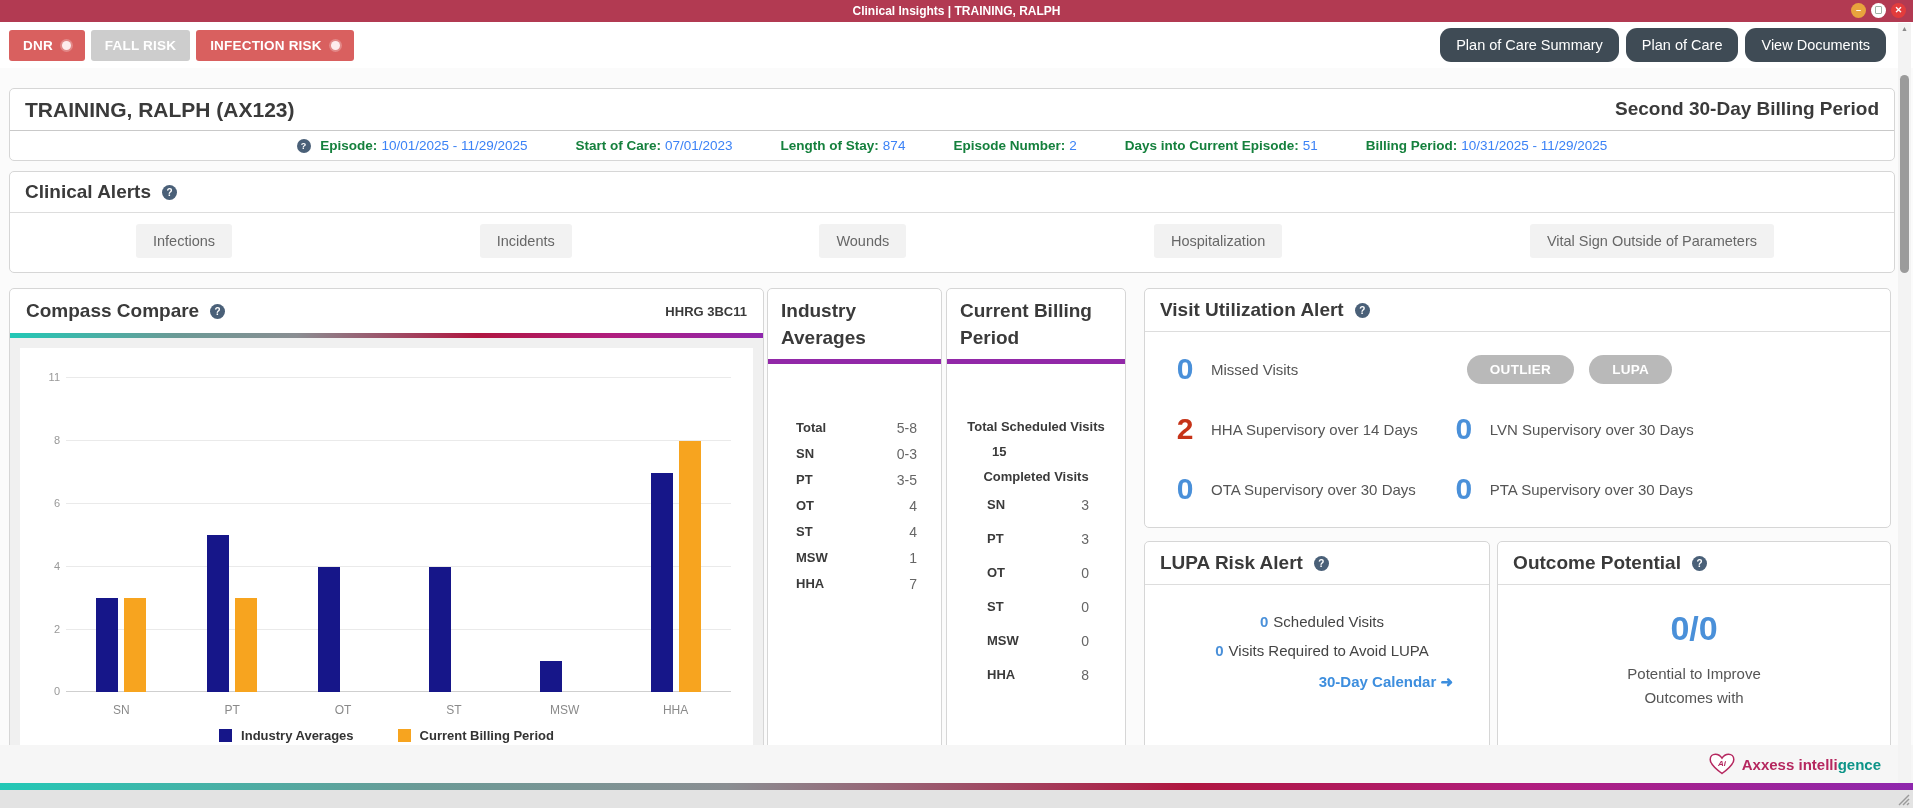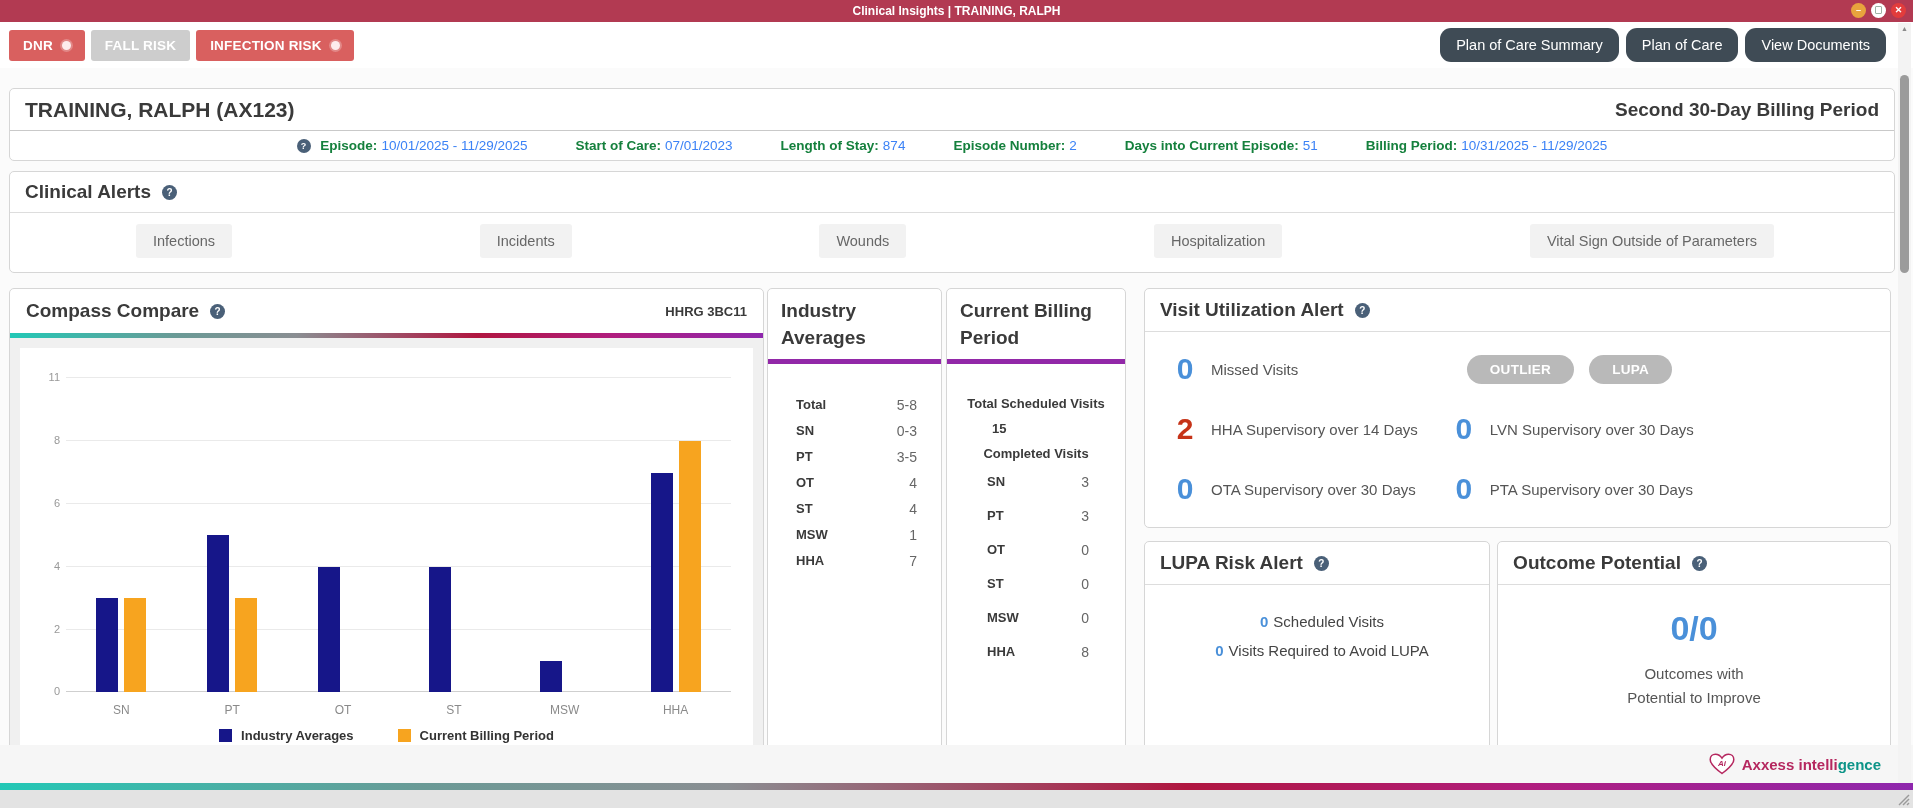--- a/index.html
+++ b/index.html
@@ -24,21 +24,21 @@
   .risk-dot { width:9px; height:9px; border-radius:50%; background:#fdecec; box-shadow:0 0 0 2px rgba(255,255,255,.25); }
   .action-group { display:flex; gap:7px; margin-right:18px; }
   .action-btn { height:34px; background:#3f4b55; border:none; border-radius:11px; color:#fff; font-family:"Liberation Sans",sans-serif; font-size:14.5px; padding:0 16px; }
 
   
   .card { background:#fff; border:1px solid #d6d6d6; border-radius:5px; }
   .help-icon { display:inline-flex; width:15px; height:15px; border-radius:50%; background:#4a6078; color:#fff; font-size:10px; font-weight:bold; align-items:center; justify-content:center; vertical-align:middle; }
 
   
   .patient-card { margin:20px 18px 0 9px; }
-  .patient-top { display:flex; justify-content:space-between; align-items:center; padding:9px 15px 8px; }
+  .patient-top { display:flex; justify-content:space-between; align-items:flex-start; padding:9px 15px 8px; }
   .patient-name { font-size:21px; font-weight:bold; color:#3a3a3a; }
   .billing-period { font-size:19px; font-weight:bold; color:#3a3a3a; }
   .patient-details { border-top:1px solid #c9c9c9; padding:7px 14px; display:flex; justify-content:center; gap:48px; font-size:13.5px; align-items:center; }
   .detail b { color:#15803d; } .detail span.val { color:#3b82f6; margin-left:4px; }
   .detail .help-icon { width:14px; height:14px; font-size:9px; margin-right:6px; }
 
   
   .alerts-card { margin:10px 18px 0 9px; }
   .alerts-header { padding:9px 15px; font-size:19px; font-weight:bold; border-bottom:1px solid #ddd; display:flex; align-items:center; gap:11px; }
   .alerts-tabs { display:flex; justify-content:space-between; padding:11px 120px 14px 126px; }
@@ -68,21 +68,21 @@
   .xlabel { flex:1; text-align:center; font-size:12px; color:#8a8a8a; }
   .legend { position:absolute; left:0; right:0; bottom:6px; display:flex; justify-content:center; gap:44px; }
   .legend-item { display:flex; align-items:center; gap:9px; font-size:13px; font-weight:bold; color:#333; }
   .swatch { width:13px; height:13px; display:inline-block; }
 
   
   .industry-card { width:175px; margin-left:3px; display:flex; flex-direction:column; }
   .current-card { width:180px; margin-left:4px; display:flex; flex-direction:column; }
   .mini-title { padding:9px 13px 7px; font-size:19px; font-weight:bold; line-height:1.4; }
   .purple-bar { height:5px; background:#9228a8; }
-  .mini-body { padding-top:28px; }
+  .mini-body { padding-top:51px; }
   .ind-row { display:flex; justify-content:space-between; padding:5px 24px 5px 28px; }
   .ind-row b { font-size:13px; color:#3a3a3a; } .ind-row .val { font-size:14px; color:#666; }
   .cb-center { text-align:center; font-size:13px; font-weight:bold; color:#3a3a3a; padding:4px 0; }
   .cb-15 { text-align:left; padding:6px 0 6px 45px; font-size:13px; font-weight:bold; color:#3a3a3a; }
   .cb-row { display:flex; justify-content:space-between; padding:9px 36px 9px 40px; }
   .cb-row b { font-size:13px; color:#3a3a3a; } .cb-row .val { font-size:14px; color:#666; }
 
   
   .right-col { margin-left:18px; display:flex; flex-direction:column; width:747px; }
   .visit-card { height:242px; }
@@ -386,33 +386,34 @@
           <span>LUPA Risk Alert</span>
           <span class="help-icon">?</span>
         </div>
         <div class="lupa-body">
           <div class="lupa-line">
             <b class="zero">0</b><span>Scheduled Visits</span>
           </div>
           <div class="lupa-line">
             <b class="zero">0</b><span>Visits Required to Avoid LUPA</span>
           </div>
+          <a class="lupa-link" href="#"><span>30-Day Calendar</span> <span>➜</span></a>
         </div>
       </div>
 
       <div class="card outcome-card">
         <div class="panel-header hdr-border">
           <span>Outcome Potential</span>
           <span class="help-icon">?</span>
         </div>
         <div class="outcome-body">
           <div class="outcome-value">0/0</div>
           <div class="outcome-caption">
+            <div>Potential to Improve</div>
             <div>Outcomes with</div>
-            <div>Potential to Improve</div>
           </div>
         </div>
       </div>
     </div>
 
   </div>
 </div>
 
 <div class="footer-logo-row">
   <svg width="26" height="22" viewBox="0 0 26 22">

